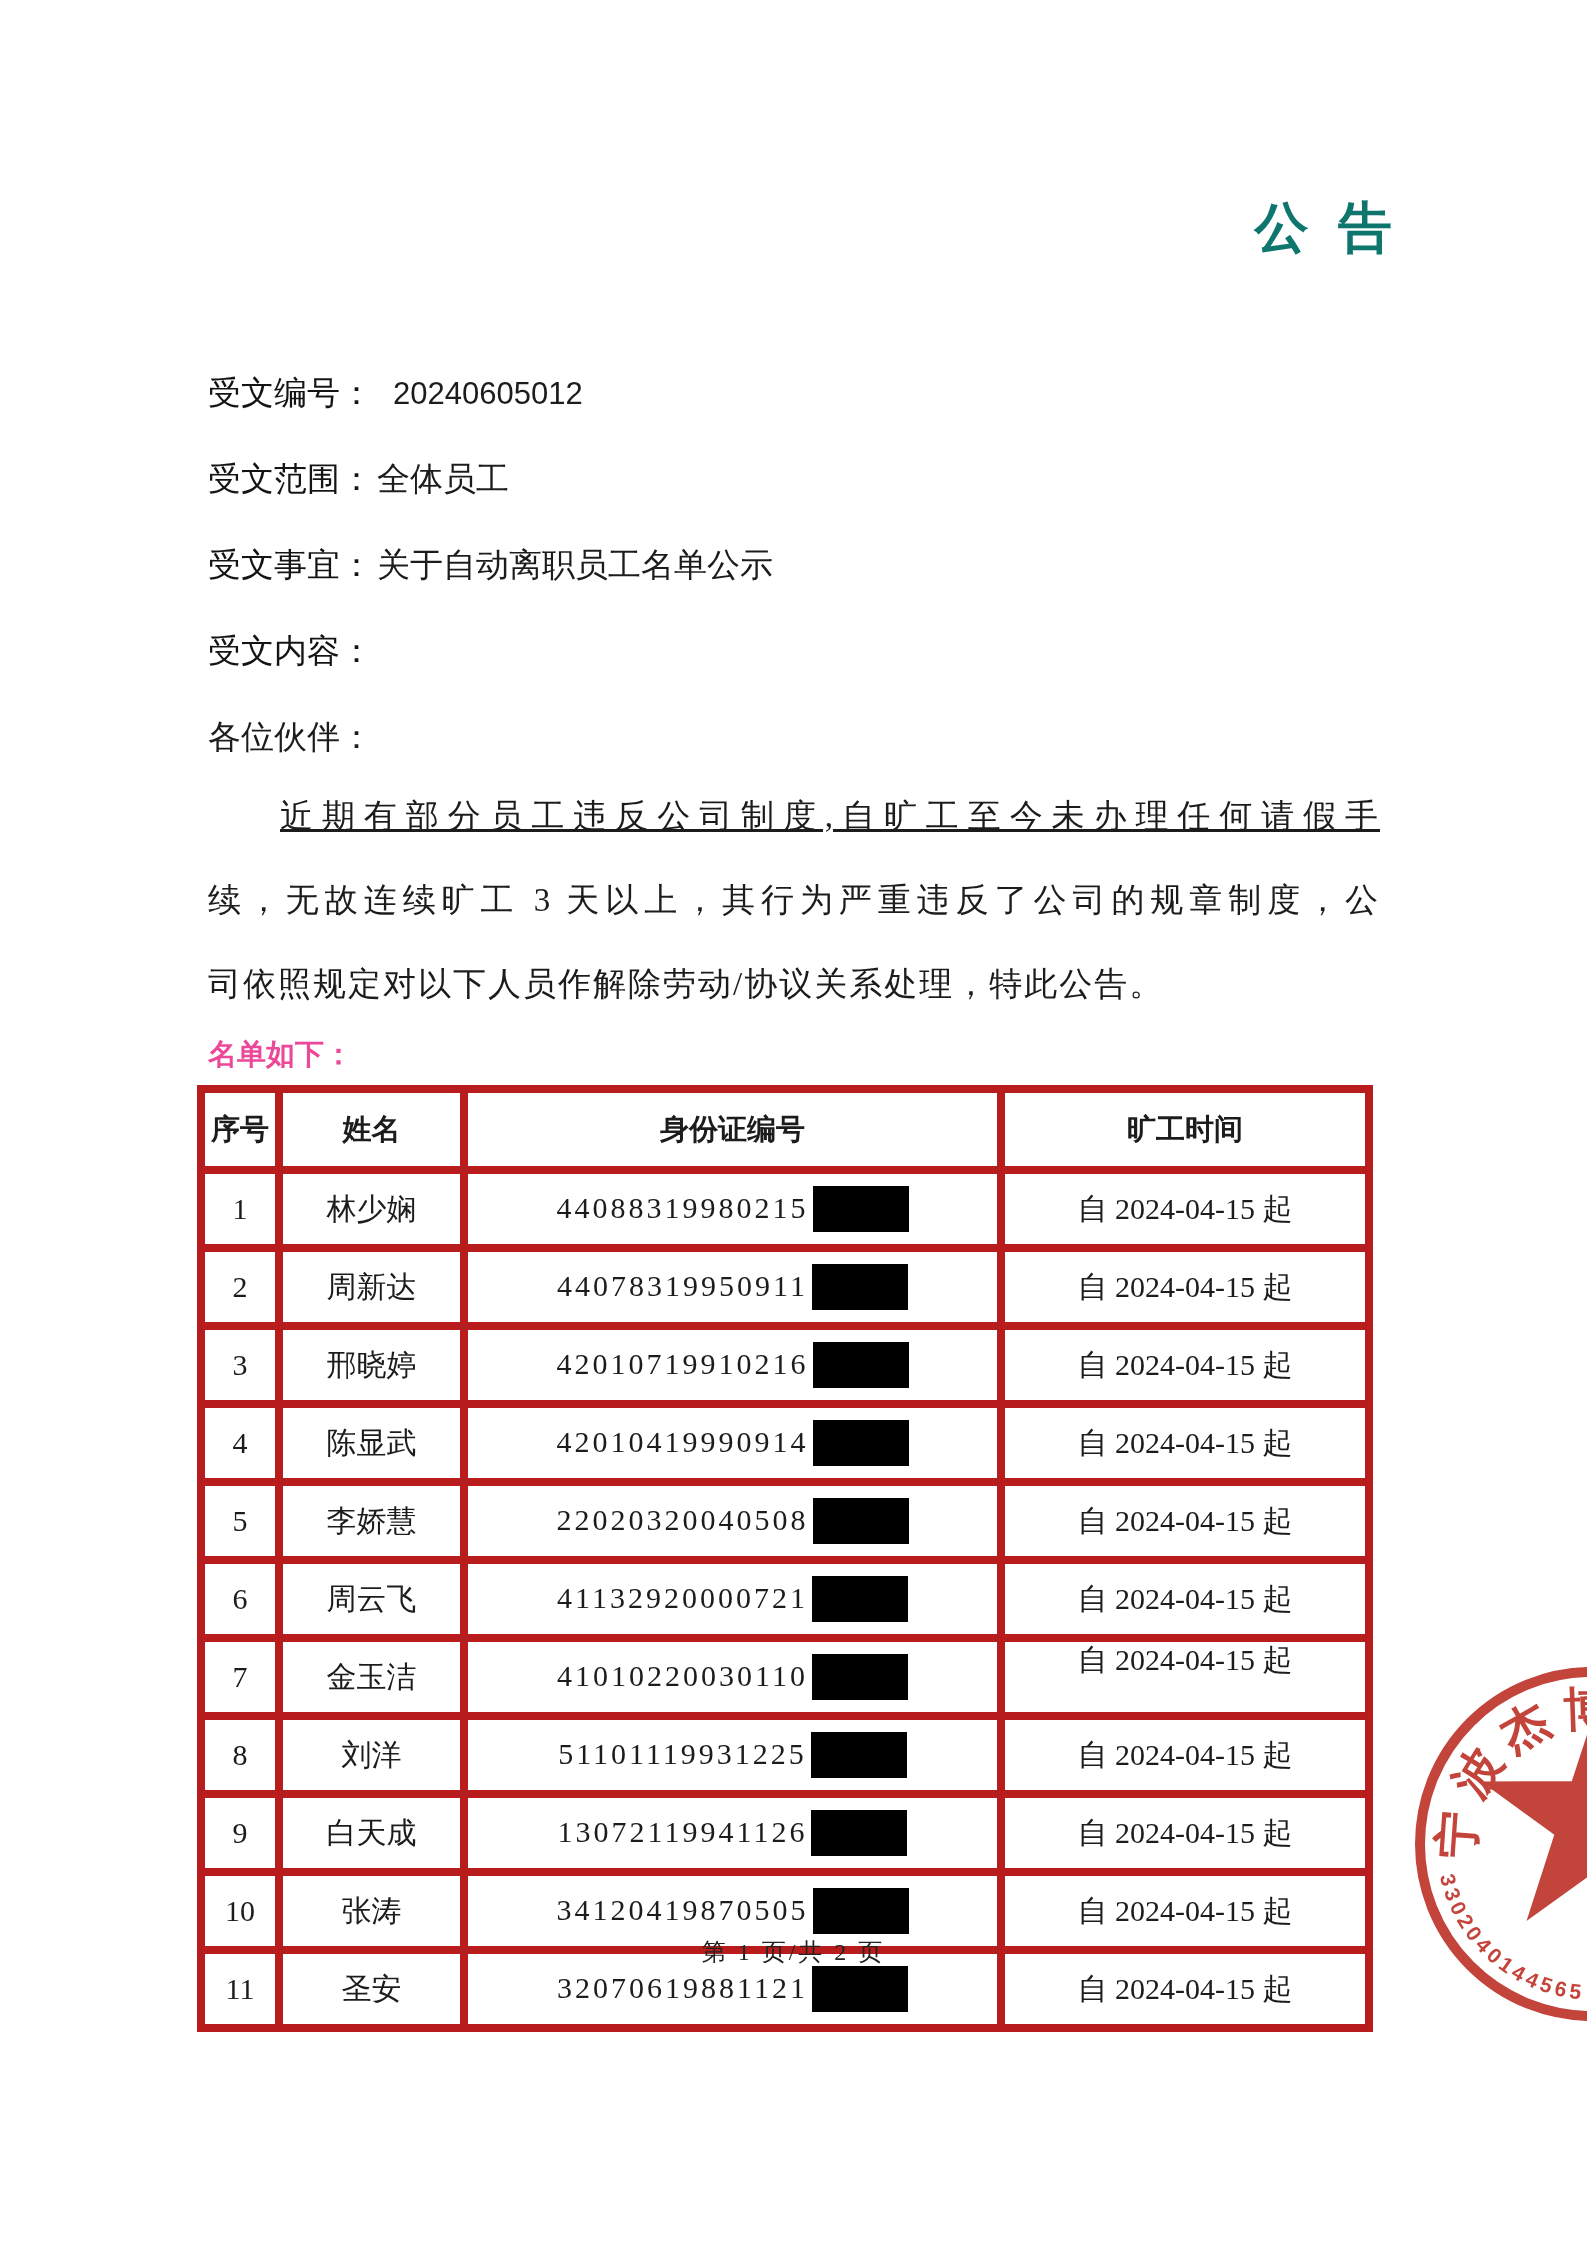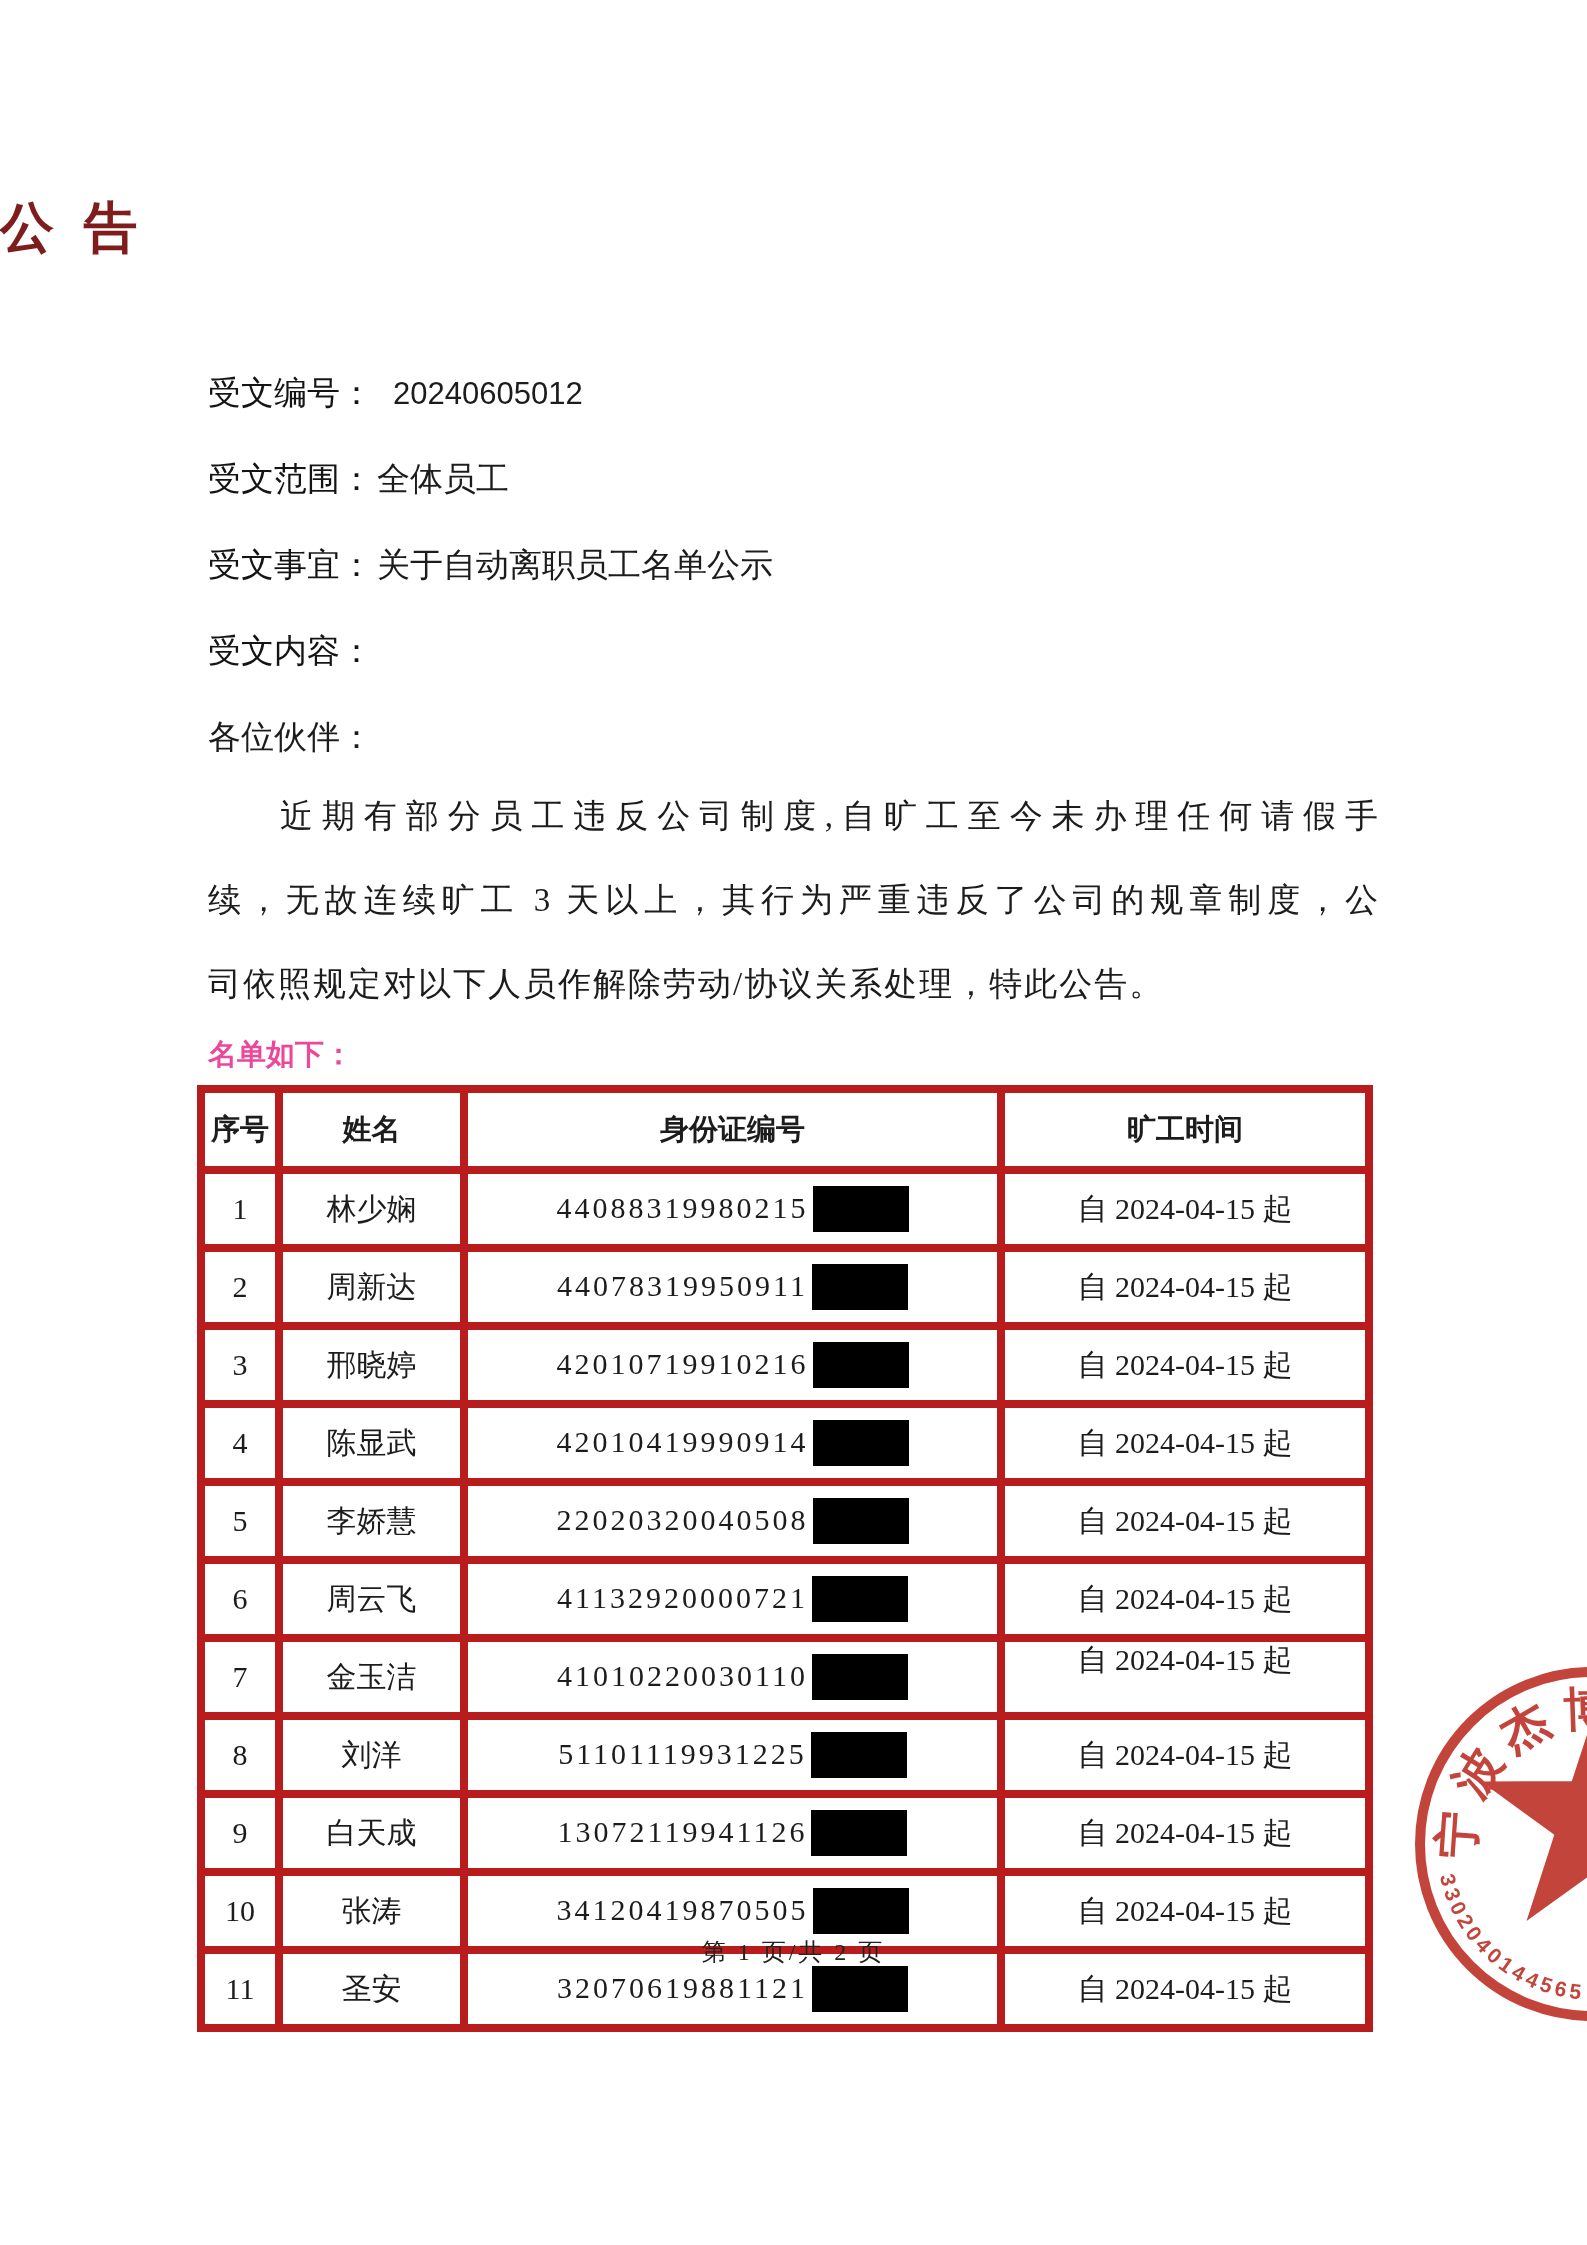--- a/index.html
+++ b/index.html
@@ -3,22 +3,22 @@
 <meta charset="utf-8">
 <style>
   html,body{margin:0;padding:0;}
   body{
     width:1587px;height:2245px;position:relative;overflow:hidden;
     background:#ffffff;color:#1c1c1c;
     font-family:"Liberation Serif", serif;
   }
   .title{
     position:absolute;top:192px;left:0;width:1400px;
-    text-align:left;font-size:54px;font-weight:bold;
-    letter-spacing:8px;color:#7f1d1d;
+    text-align:right;font-size:54px;font-weight:bold;
+    letter-spacing:8px;color:#0f766e;
   }
   .content{
     position:absolute;top:350px;left:208px;width:1172px;
   }
   .field-line{
     display:block;height:86px;line-height:86px;
     font-size:33px;white-space:nowrap;
   }
   .field-label{font-weight:normal;color:#141414;}
   .field-value{font-weight:normal;margin-left:4px;}
@@ -26,21 +26,21 @@
     margin-left:20px;
     font-family:"Liberation Sans", sans-serif;font-size:31px;
   }
   .salutation{font-weight:normal;}
   .para{margin-top:-6px;}
   .para-line{
     display:block;height:84px;line-height:84px;
     font-size:33px;letter-spacing:2px;
     text-align:justify;text-align-last:justify;
   }
-  .para-line.indent{padding-left:72px;}
+  .para-line.indent{padding-left:72px;text-decoration:underline;}
   .para-line.last{text-align-last:left;}
   .list-label{
     display:block;height:56px;line-height:56px;
     font-size:29px;font-weight:bold;color:#ec4899;
   }
   table.roster{
     position:absolute;top:1085px;left:197px;
     width:1168px;border-collapse:collapse;table-layout:fixed;
     background:#fff;
   }

